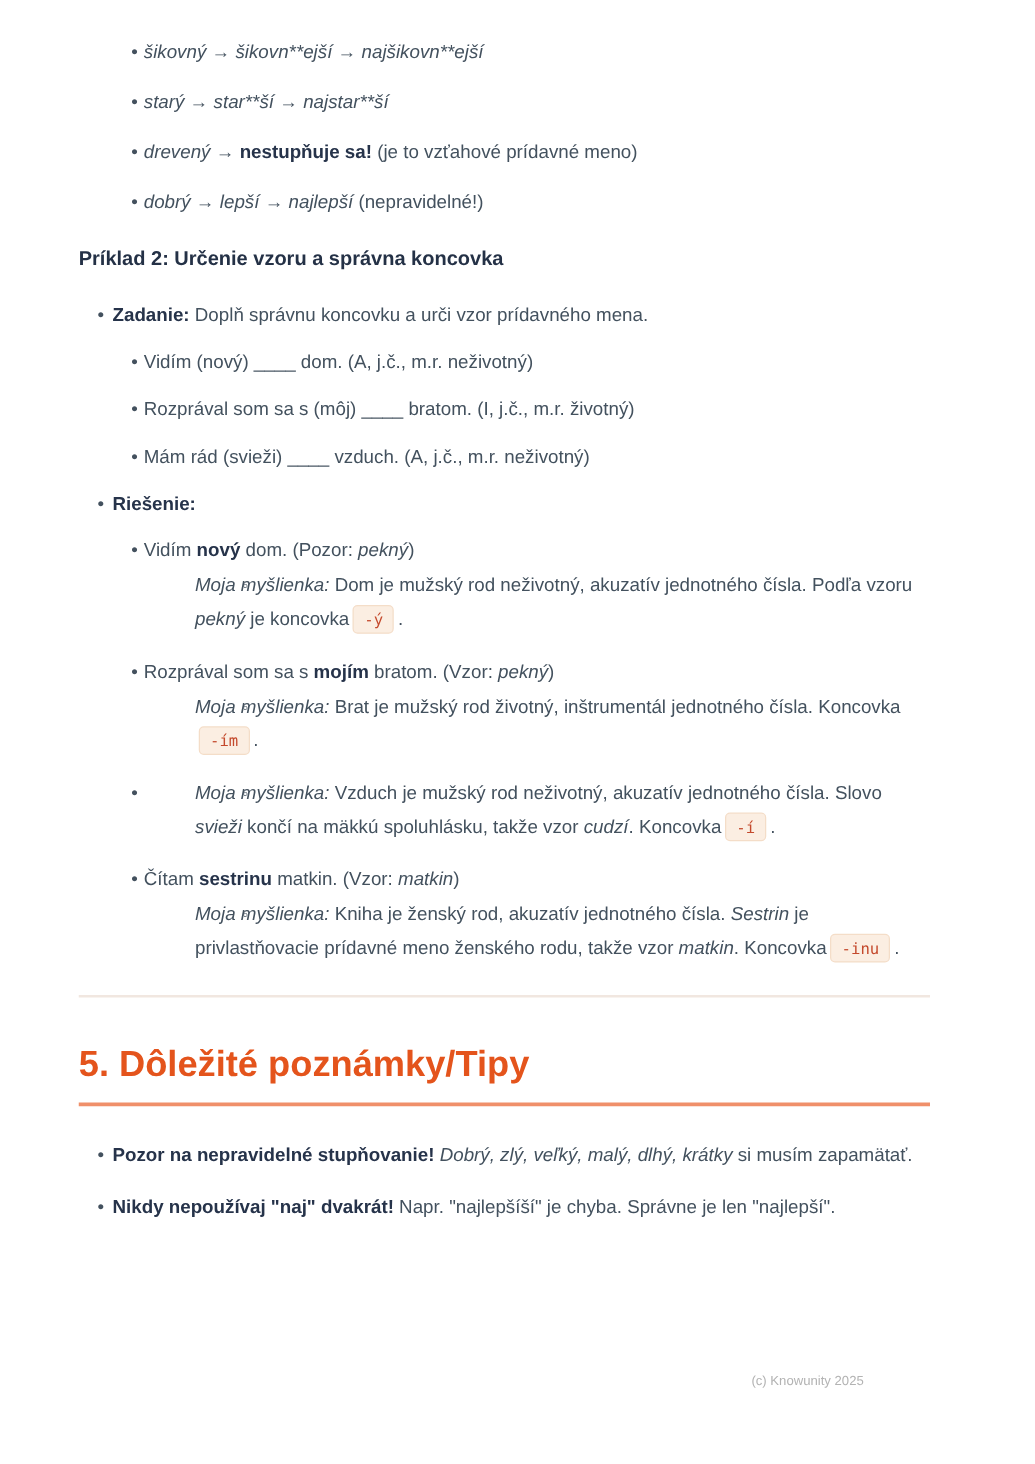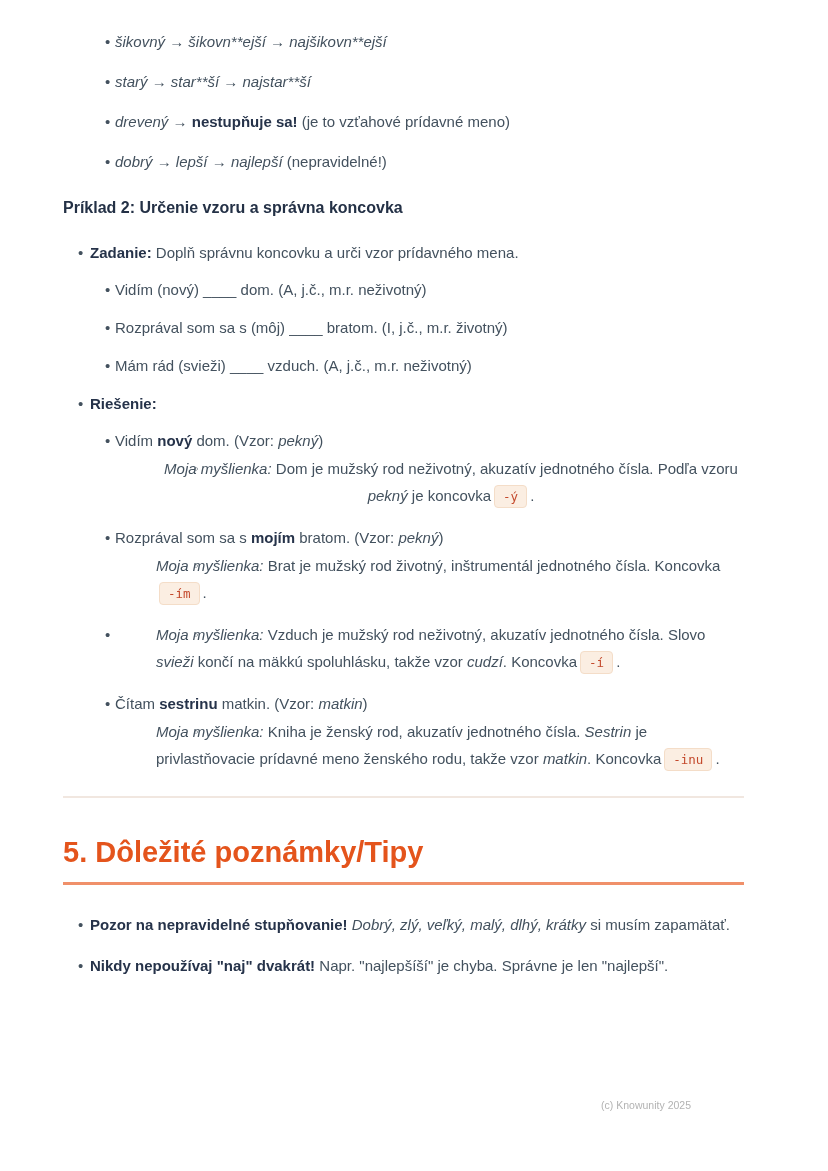--- a/index.html
+++ b/index.html
@@ -105,23 +105,23 @@
       <li class="l2">Rozprával som sa s (môj) ____ bratom. (I, j.č., m.r. životný)</li>
       <li class="l2">Mám rád (svieži) ____ vzduch. (A, j.č., m.r. neživotný)</li>
     </ul>
 
     <ul>
       <li class="l1 riesenie-item"><span class="seg-b">Riešenie:</span></li>
     </ul>
 
     <ul class="solution-list">
       <li class="l2">
-        <div><span class="seg-p">Vidím </span><span class="seg-b">nový</span><span class="seg-p"> dom. (Vzor: </span><span class="seg-i">pekný</span><span class="seg-p">)</span></div>
+        <div><span class="seg-p">Vidím </span><span class="seg-b">nový</span><span class="seg-p"> dom. (Pozor: </span><span class="seg-i">pekný</span><span class="seg-p">)</span></div>
         <ul class="thought-list">
-          <li class="l3" style="padding-left:41px;text-align:center;"><span class="seg-i">Moja myšlienka:</span><span class="seg-p"> Dom je mužský rod neživotný, akuzatív jednotného čísla. Podľa vzoru </span><span class="seg-i">pekný</span><span class="seg-p"> je koncovka</span><span class="seg-c">-ý</span><span class="seg-p">.</span></li>
+          <li class="l3" style="padding-left:41px;"><span class="seg-i">Moja myšlienka:</span><span class="seg-p"> Dom je mužský rod neživotný, akuzatív jednotného čísla. Podľa vzoru </span><span class="seg-i">pekný</span><span class="seg-p"> je koncovka</span><span class="seg-c">-ý</span><span class="seg-p">.</span></li>
         </ul>
       </li>
       <li class="l2">
         <div><span class="seg-p">Rozprával som sa s </span><span class="seg-b">mojím</span><span class="seg-p"> bratom. (Vzor: </span><span class="seg-i">pekný</span><span class="seg-p">)</span></div>
         <ul class="thought-list">
           <li class="l3" style="padding-left:41px;"><span class="seg-i">Moja myšlienka:</span><span class="seg-p"> Brat je mužský rod životný, inštrumentál jednotného čísla. Koncovka</span><span class="seg-c">-ím</span><span class="seg-p">.</span></li>
         </ul>
       </li>
       <li class="l2">
         <ul class="thought-list">

